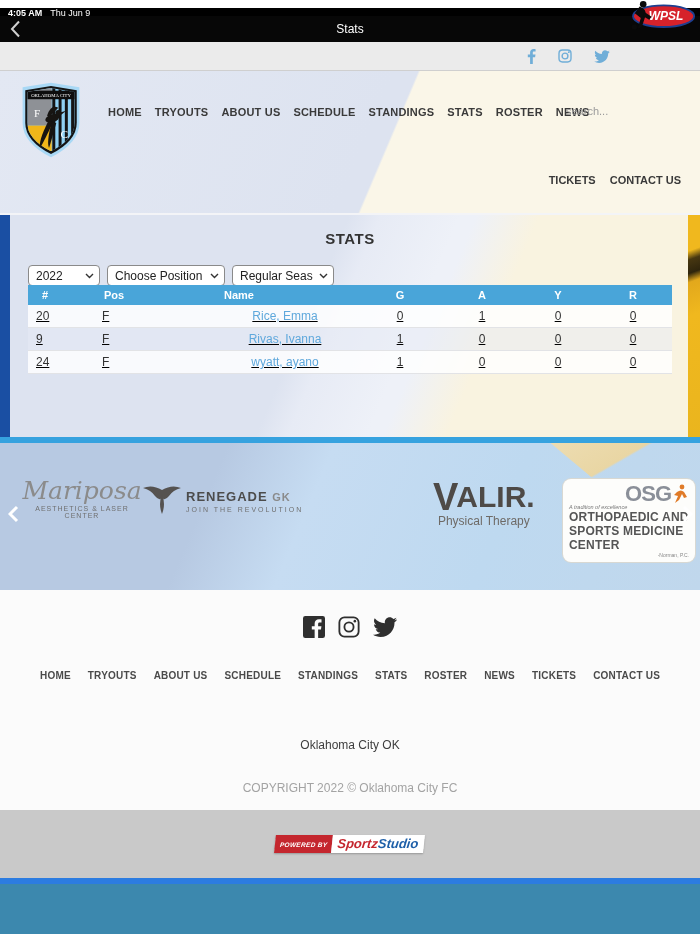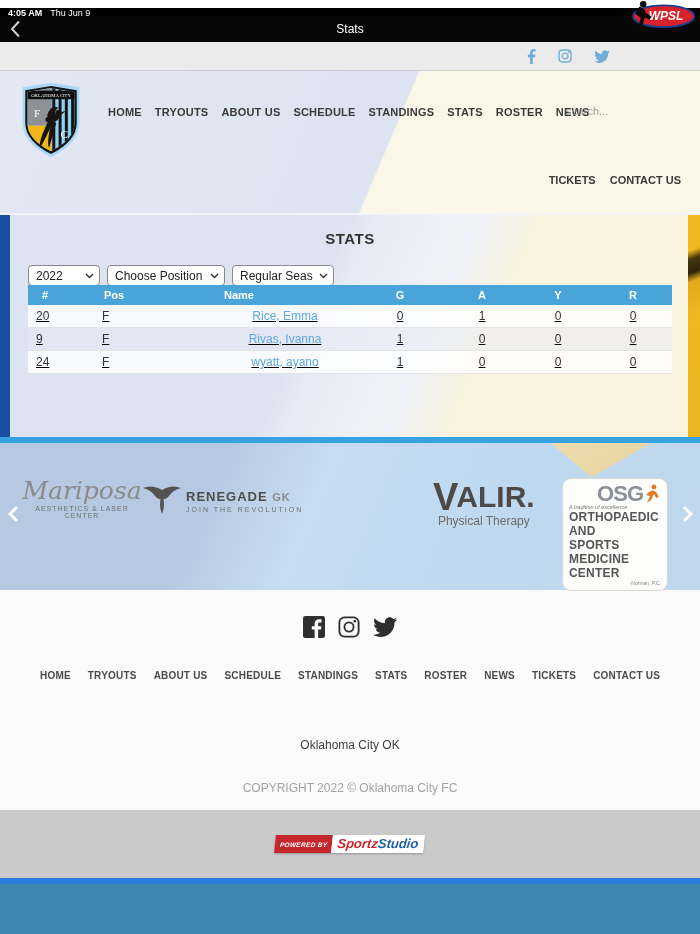--- a/index.html
+++ b/index.html
@@ -92,21 +92,21 @@
   .cm { left:313px; top:476px; width:76px; text-align:center; }
   .cm .box { width:62px; height:50px; margin:0 auto; background:#4c4946; color:#fff;
     clip-path:polygon(12% 0,100% 6%,94% 100%,0 94%); display:flex; flex-direction:column; align-items:center; justify-content:center; }
   .cm .box .abbr { font-size:19px; font-weight:bold; line-height:17px; }
   .cm .box .lbl { font-size:4px; letter-spacing:1px; color:#c9c4be; }
   .cm .phone { font-size:15px; font-weight:bold; color:#3f3c39; border-bottom:2px solid #3f3c39; margin-top:4px; display:inline-block; }
   .valir { left:433px; top:482px; text-align:center; color:#4e4a47; }
   .valir .wordmark { font-size:30px; font-weight:bold; line-height:30px; display:flex; align-items:flex-end; justify-content:center; }
   .valir .wordmark .vv { font-size:38px; line-height:30px; margin-right:-2px; }
   .valir .sub { font-size:12px; color:#6e6a66; margin-top:2px; }
-  .osg { left:563px; top:479px; width:104px; background:#fdfdfb; border-radius:8px; padding:5px 6px 4px 6px;
+  .osg { left:563px; top:479px; width:132px; background:#fdfdfb; border-radius:8px; padding:5px 6px 4px 6px;
     box-shadow:0 0 0 1px #d8d8d2; }
   .osg .toprow { display:flex; justify-content:flex-end; align-items:center; }
   .osg .abbr { font-size:22px; color:#8a8f98; font-weight:bold; letter-spacing:-1px; line-height:20px; }
   .osg .tagline { font-size:5.5px; font-style:italic; color:#777; }
   .osg .l1, .osg .l2 { font-size:12px; color:#555; font-weight:bold; letter-spacing:.2px; }
   .osg .l3 { font-size:5px; color:#888; text-align:right; }
 
   
   .footer { position:absolute; top:590px; left:0; width:700px; height:220px; background:#fbfbfb; }
   .f-social { position:absolute; top:26px; left:0; width:100%; display:flex; justify-content:center; gap:13px; }

